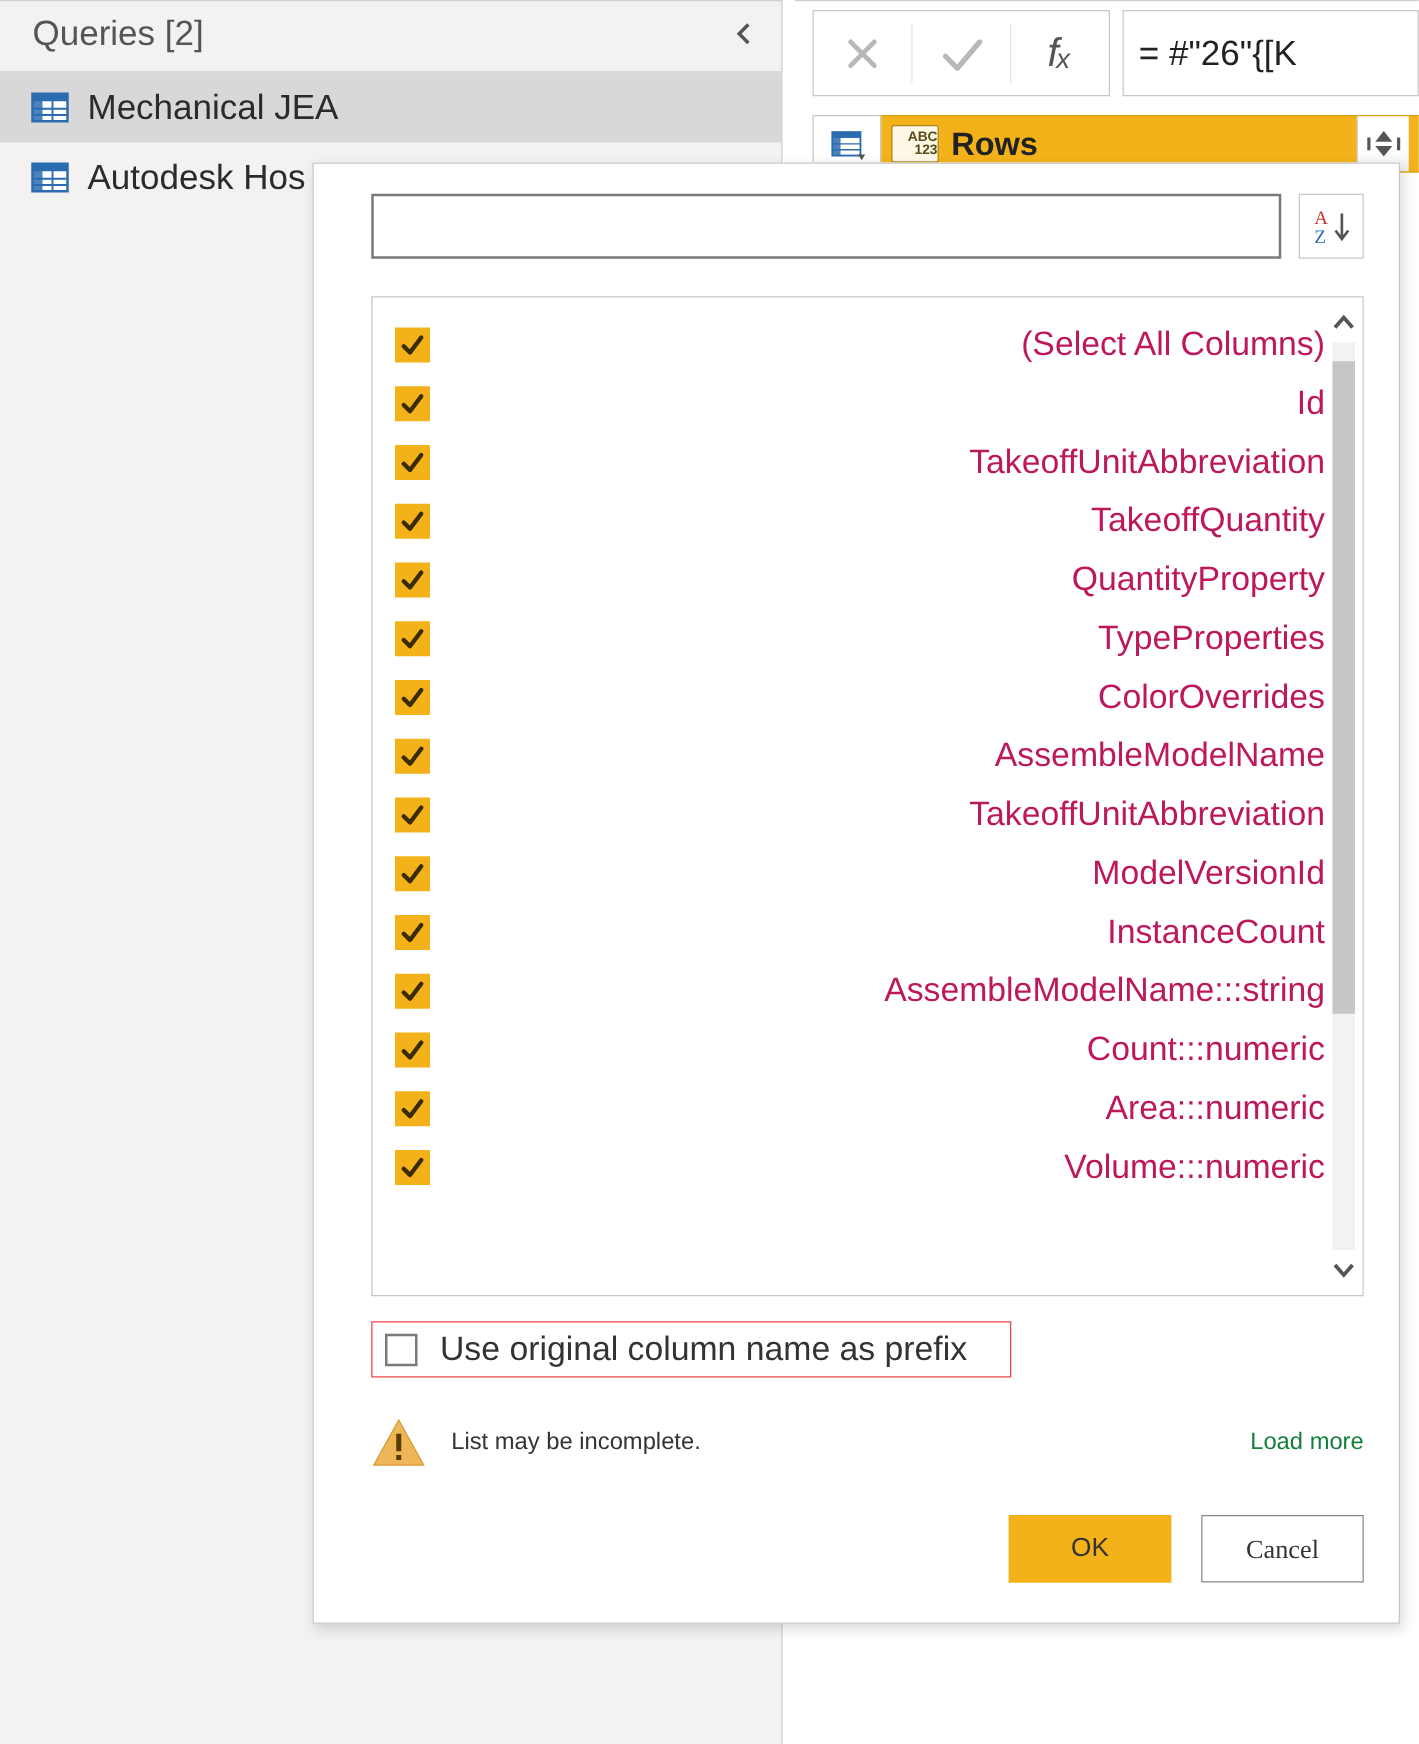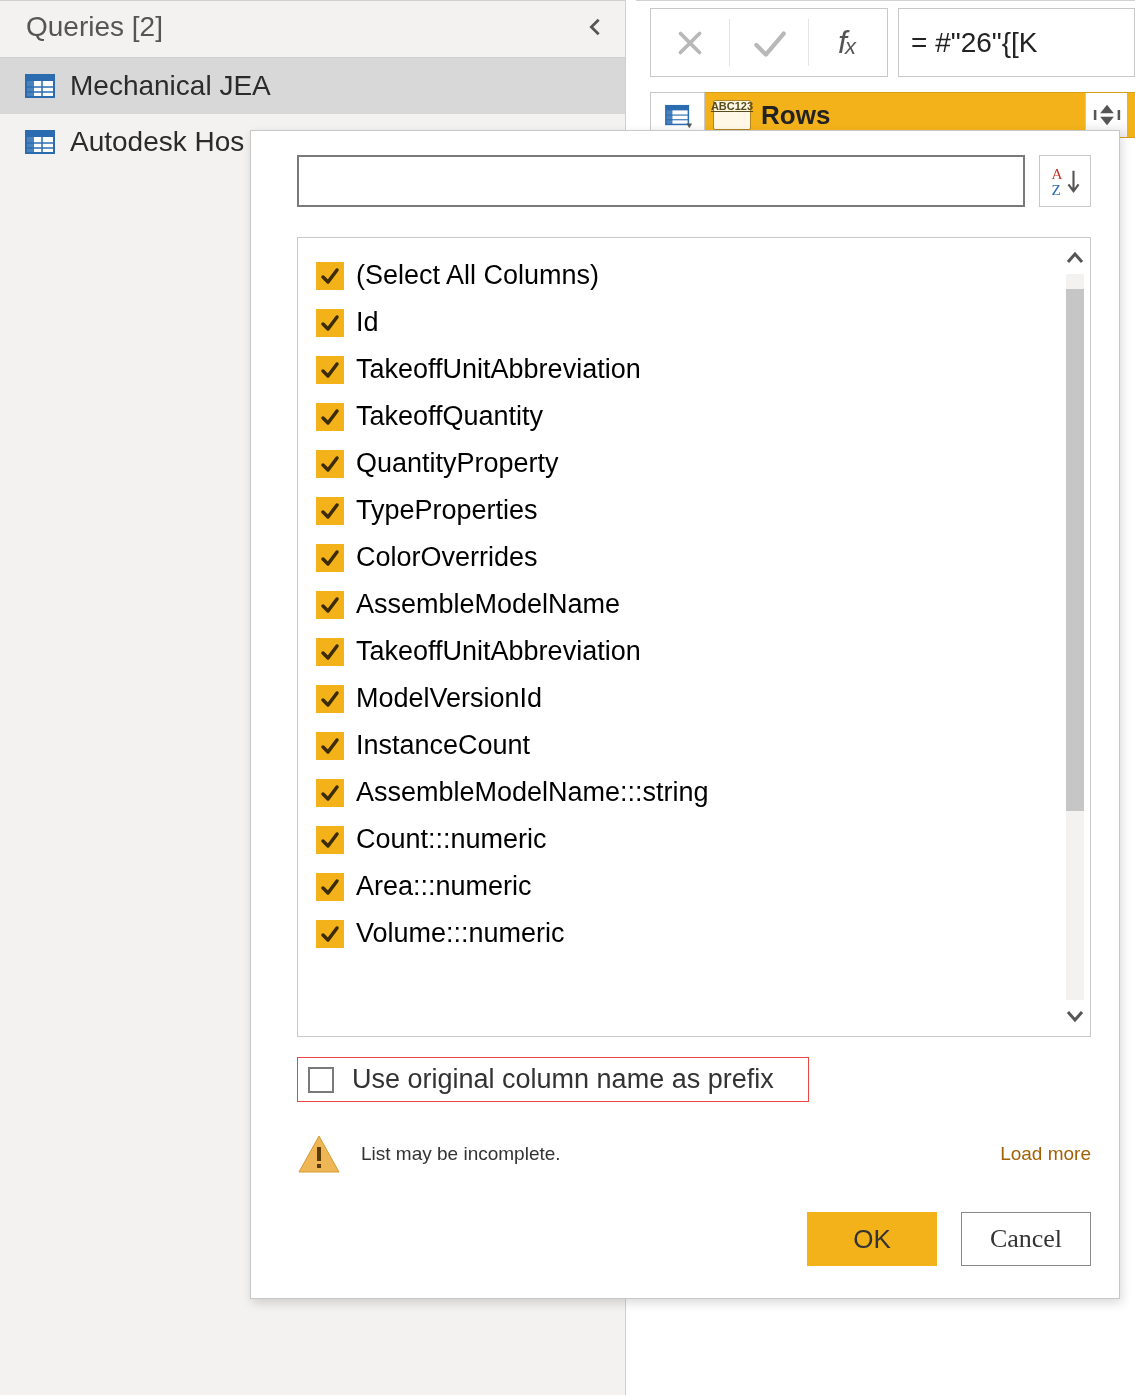--- a/index.html
+++ b/index.html
@@ -106,27 +106,26 @@
     padding: 0 8px 0 8px;
     gap: 10px;
     font-size: 26px;
     font-weight: 600;
     color: #222;
   }
   .abc123-icon {
     width: 38px; height: 30px;
     border: 1px solid #b0861f;
     background: #fff8e6;
-    display: flex; align-items: flex-start; justify-content: center;
+    display: flex; align-items: flex-end; justify-content: center;
     font-size: 11px;
     color: #5a4c1a;
     border-radius: 2px;
-    flex-direction: row;
+    flex-direction: column;
     line-height: 0.95;
-    text-decoration: underline;
   }
   .expand-btn {
     margin-left: auto;
     width: 42px; height: 100%;
     background: linear-gradient(to bottom, #fff 0 60%, #eee);
     border-left: 1px solid #c8c8c8;
     display: flex; align-items: center; justify-content: center;
   }
 
   
@@ -159,25 +158,26 @@
     border: 1px solid #c8c8c8;
     height: 800px;
     display: flex;
   }
   .columns-list {
     flex: 1;
     overflow: hidden;
     padding: 14px 0 0 18px;
   }
   .col-item {
-    display: flex; align-items: center; gap: 12px;
+    display: flex; align-items: center; gap: 28px;
     font-size: 27px;
-    color: #000000;
+    color: #be185d;
     padding: 8px 0;
     white-space: nowrap;
+    justify-content: space-between;
   }
   .chk {
     width: 28px; height: 28px;
     background: #f3b21a;
     display: flex; align-items: center; justify-content: center;
     flex-shrink: 0;
   }
   .chk svg { width: 20px; height: 20px; }
   .col-scroll {
     width: 30px;
@@ -214,31 +214,31 @@
   }
 
   
   .warn-row {
     display: flex; align-items: center; justify-content: space-between;
     margin-top: 30px;
     font-size: 19px;
   }
   .warn-left { display: flex; align-items: center; gap: 20px; color: #333; }
   .warn-icon { width: 44px; height: 44px; }
-  .load-more { color: #a16207; }
+  .load-more { color: #15803d; }
 
   
   .btn-row {
     display: flex; justify-content: flex-end; gap: 24px;
     margin-top: 36px;
   }
   .btn {
     min-width: 130px; height: 54px;
     display: flex; align-items: center; justify-content: center;
-    font-size: 26px;
+    font-size: 21px;
   }
   .btn-ok { background: #f3b21a; border: 1px solid #f3b21a; color: #333; }
   .btn-cancel { background: #fff; border: 1px solid #8a8a8a; color: #333; font-family: Liberation Serif, serif; }
 </style>
 </head>
 <body>
 
 <div class="queries-pane">
   <div class="queries-header">
     <span>Queries [2]</span>

